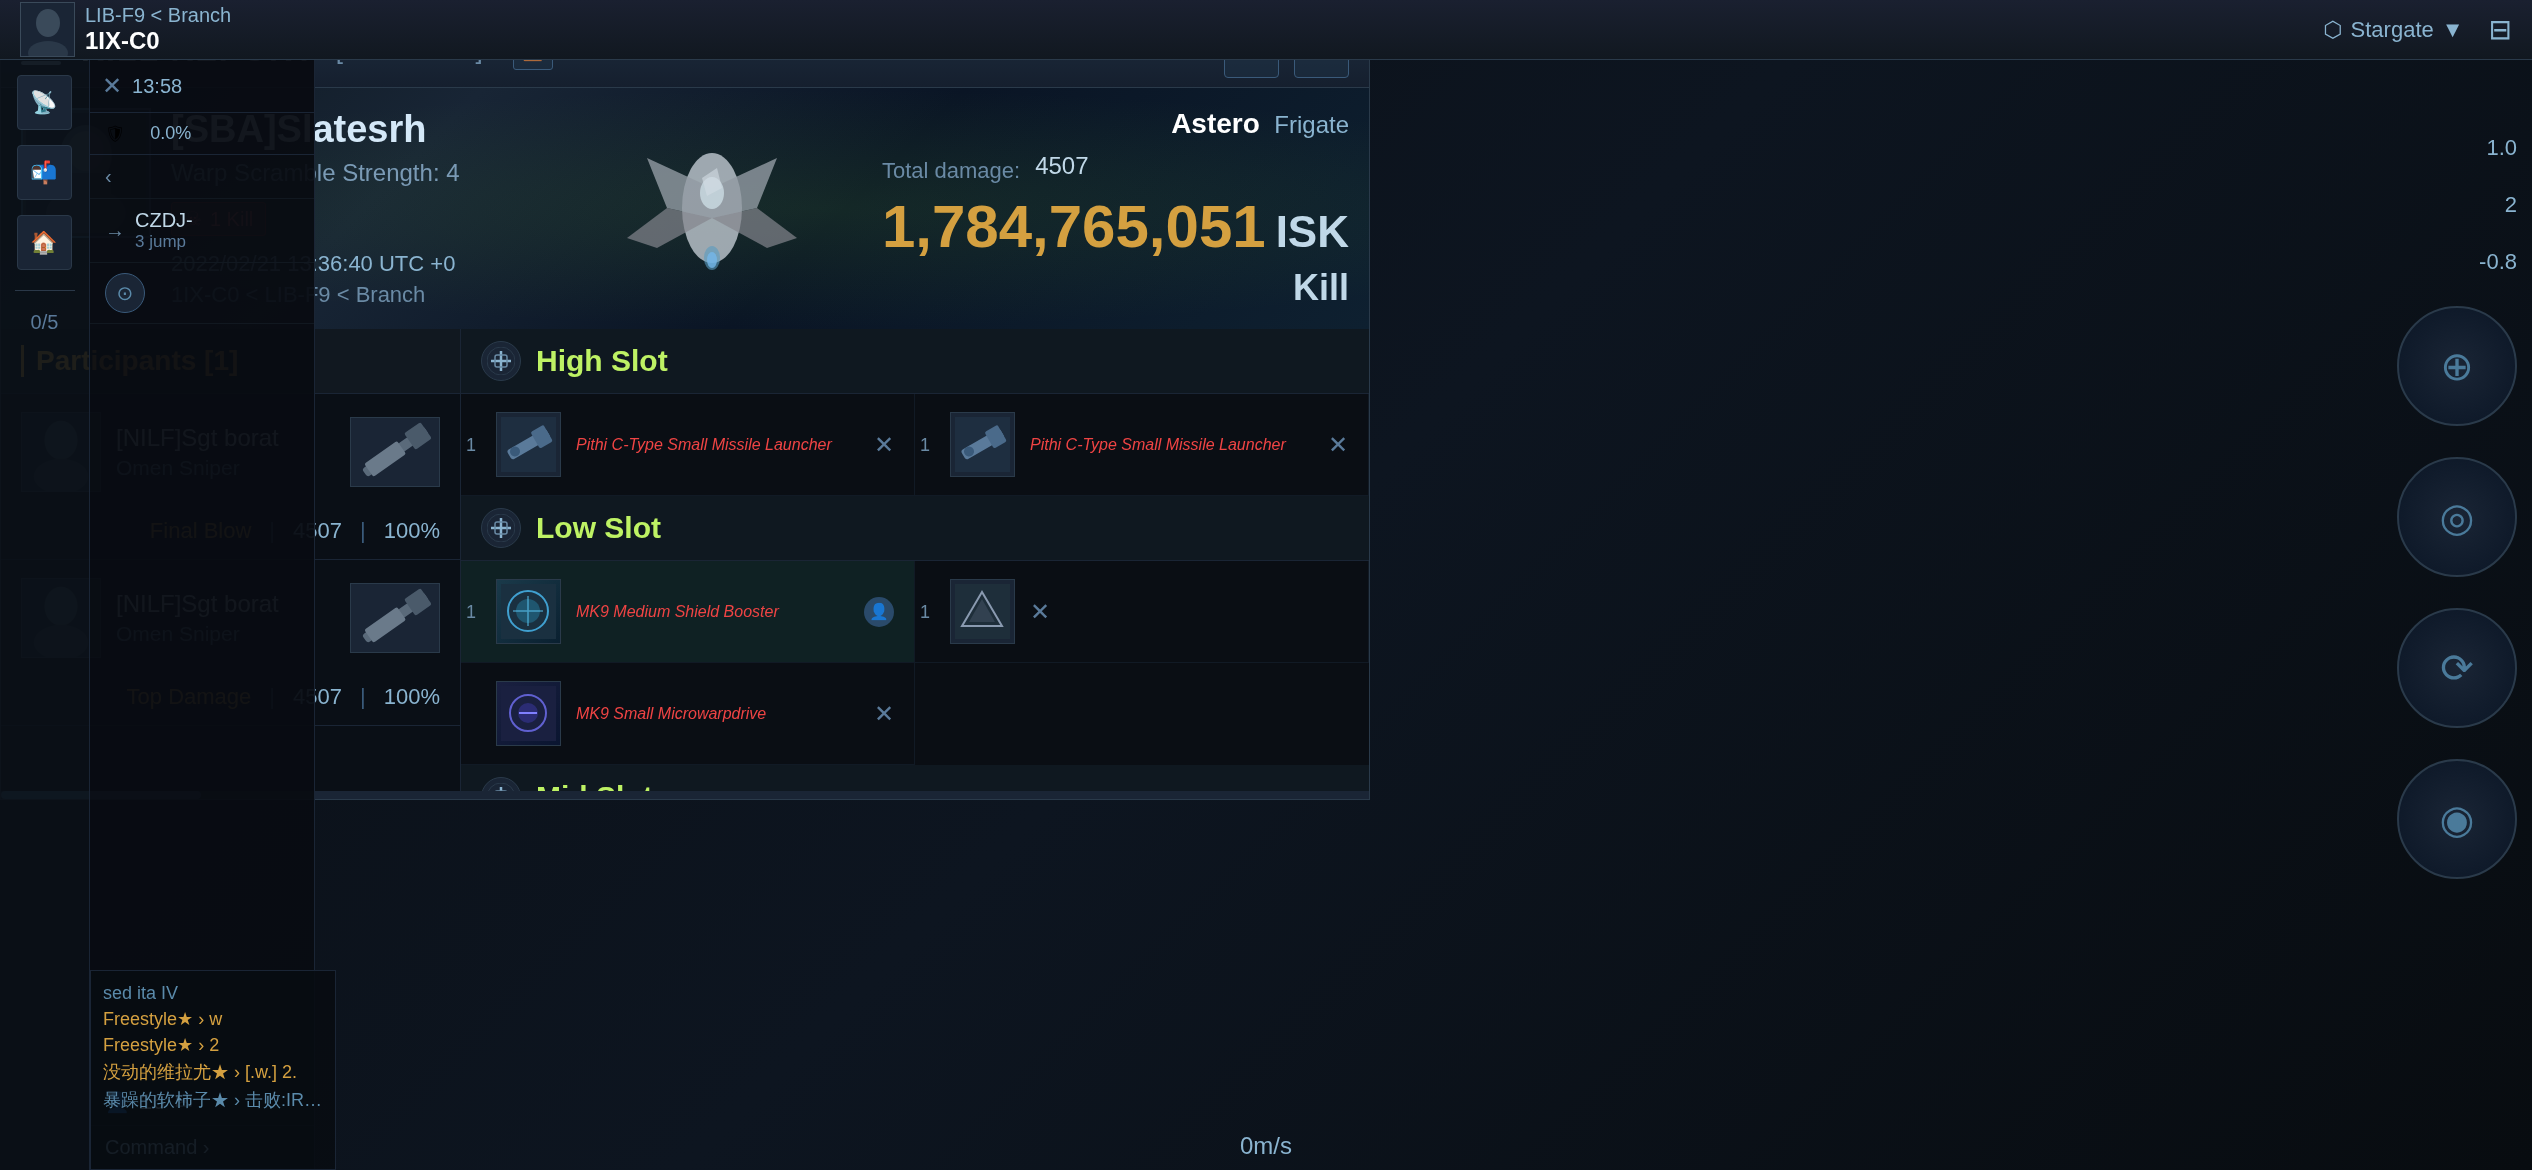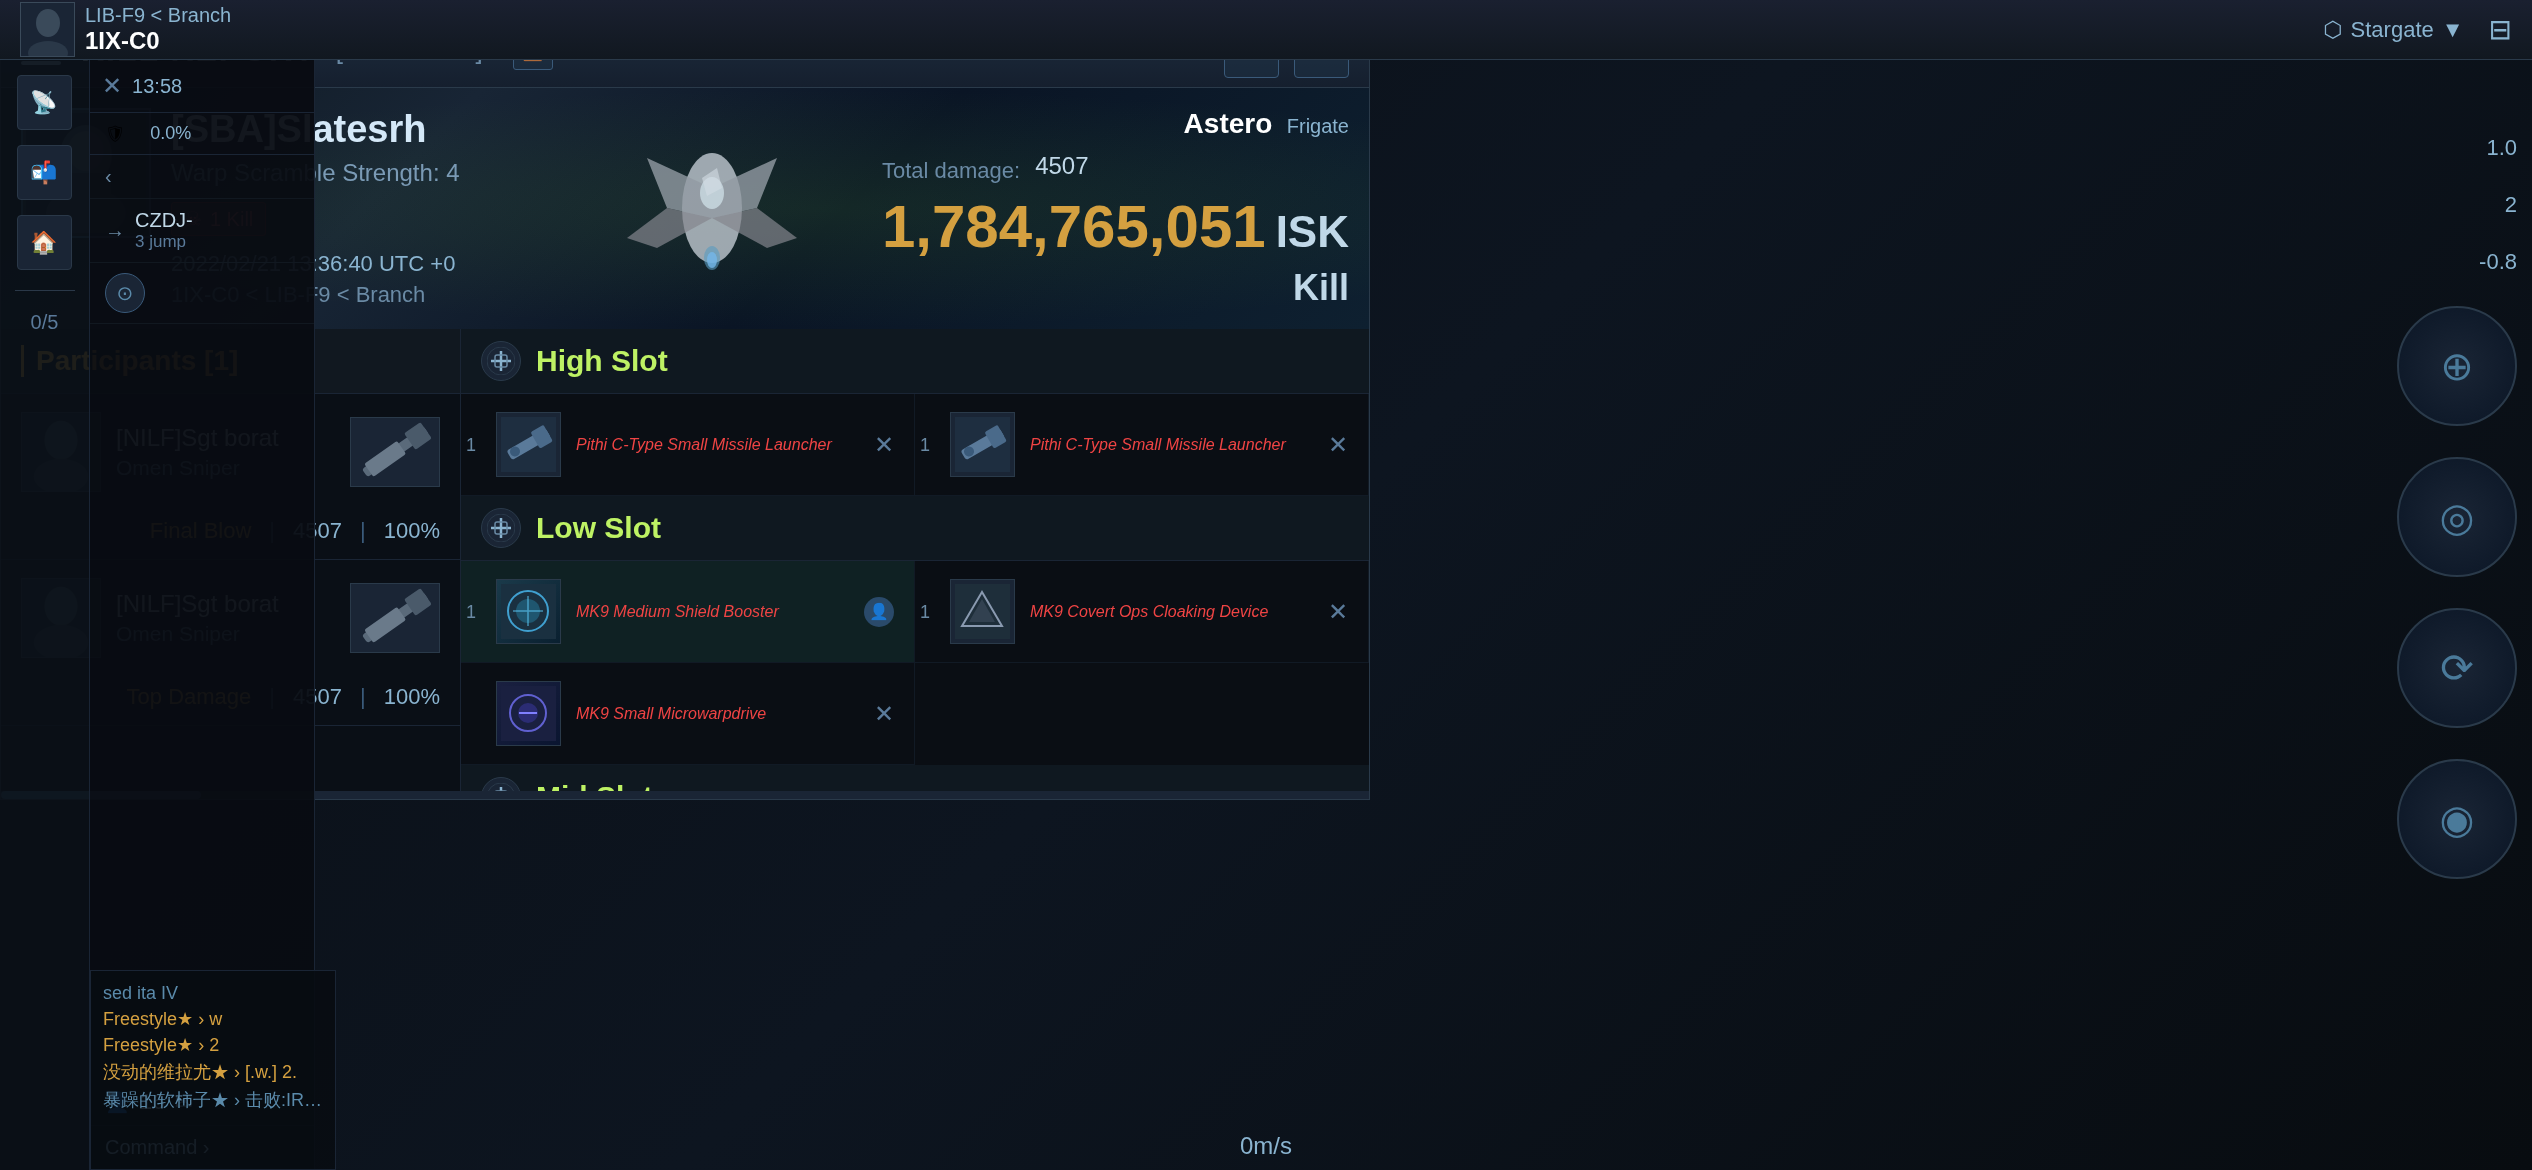--- a/index.html
+++ b/index.html
@@ -259,21 +259,21 @@
     }
 
     .ship-name {
       color: #ffffff;
       font-size: 28px;
       font-weight: bold;
     }
 
     .ship-type {
       color: #8ab4d0;
-      font-size: 20px;
+      font-size: 24px;
     }
 
     .total-damage-label {
       color: #6a8aa5;
       font-size: 22px;
       margin-top: 10px;
     }
 
     .total-damage-value {
       color: #c0d8e8;
@@ -911,21 +911,20 @@
 
         <div class="slot-item">
           <span class="slot-item-qty">1</span>
           <div class="slot-item-icon" style="margin-left:15px;">
             <svg width="55" height="55" viewBox="0 0 55 55">
               <rect width="55" height="55" fill="#1e2e3a"></rect>
               <polygon points="27,8 47,42 7,42" fill="none" stroke="#8a9ab0" stroke-width="2"></polygon>
               <polygon points="27,15 40,38 14,38" fill="#3a4a5a" opacity="0.7"></polygon>
             </svg>
           </div>
-          <span class="slot-item-name">MK9 Covert Ops Cloaking Device</span>
           <span class="slot-item-close">✕</span>
         </div>
       </div>
 
       <div class="slot-items-grid">
         <div class="slot-item">
           <div class="slot-item-icon" style="margin-left:15px;background:linear-gradient(135deg,#1a2040,#0a1530);">
             <svg width="55" height="55" viewBox="0 0 55 55">
               <rect width="55" height="55" fill="#1a2040"></rect>
               <circle cx="27" cy="27" r="18" fill="none" stroke="#6060d0" stroke-width="2"></circle>

